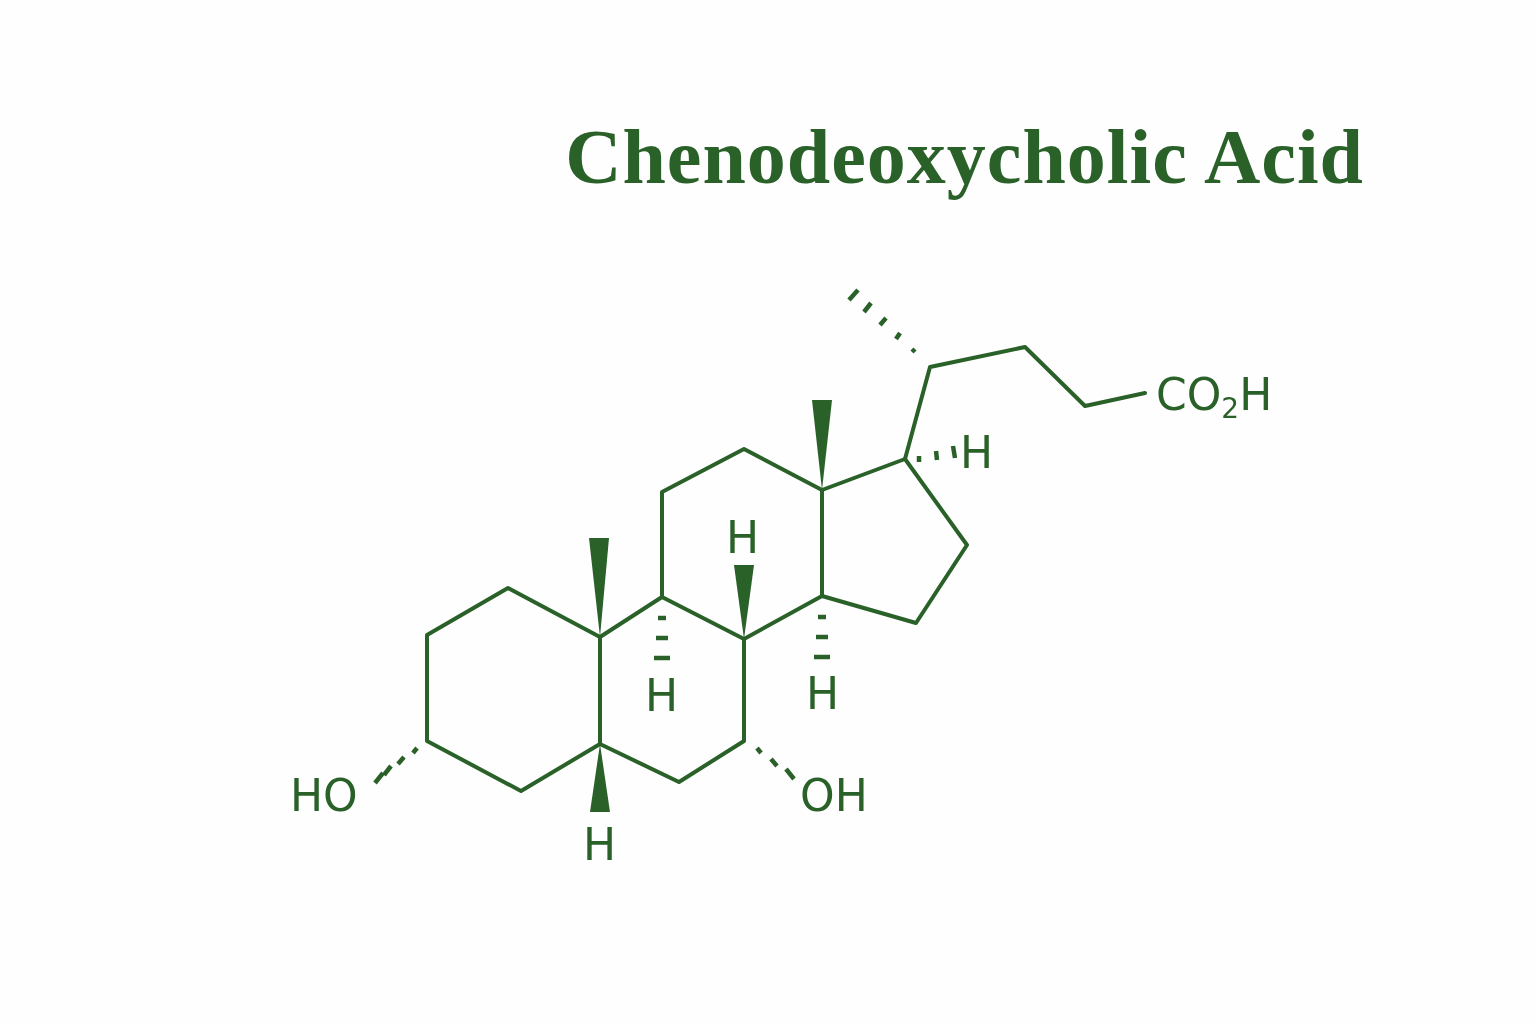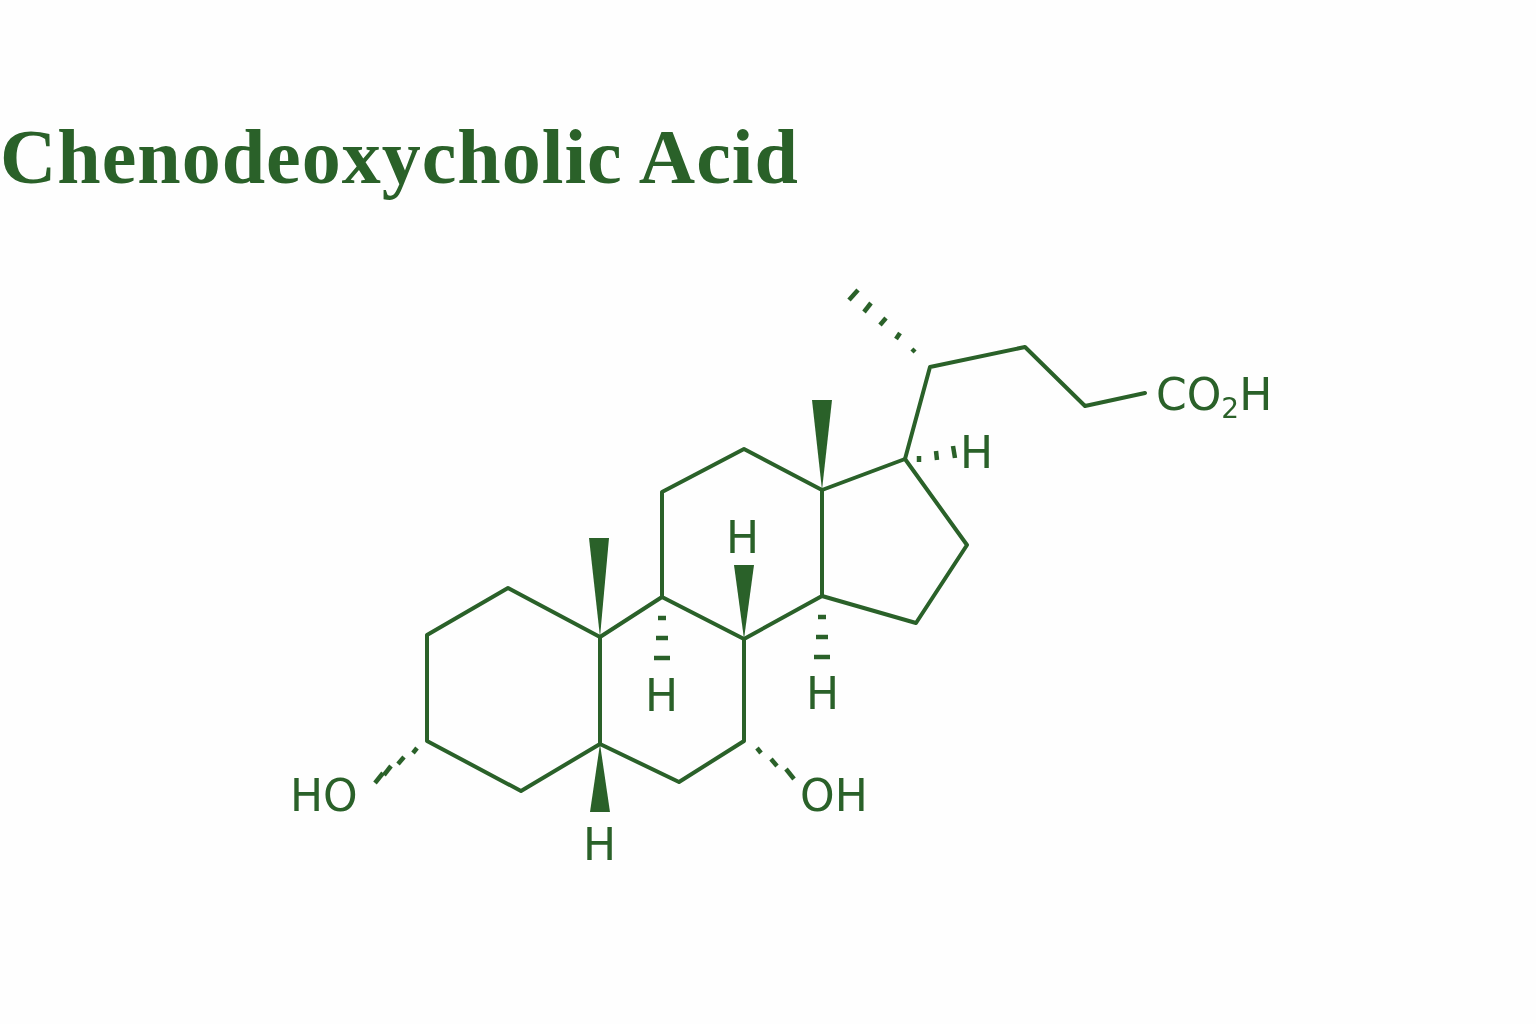--- a/index.html
+++ b/index.html
@@ -3,21 +3,21 @@
   <meta charset="utf-8">
   <style>
     html, body { margin: 0; padding: 0; }
     body {
       width: 1536px; height: 1024px; overflow: hidden;
       background: #fefefe;
       position: relative;
     }
     .title {
       position: absolute; left: 0; top: 118px; width: 1364px;
-      text-align: left;
+      text-align: right;
       font-family: "Liberation Serif", serif;
       font-weight: bold;
       font-size: 78px;
       letter-spacing: 1px;
       color: #2a6129;
       line-height: 1;
     }
     svg.structure { position: absolute; left: 0; top: 0; }
     .bond { stroke: #2a6129; stroke-width: 4; fill: none; stroke-linecap: round; stroke-linejoin: round; }
     .hash { stroke: #2a6129; stroke-width: 4.5; stroke-linecap: butt; }

